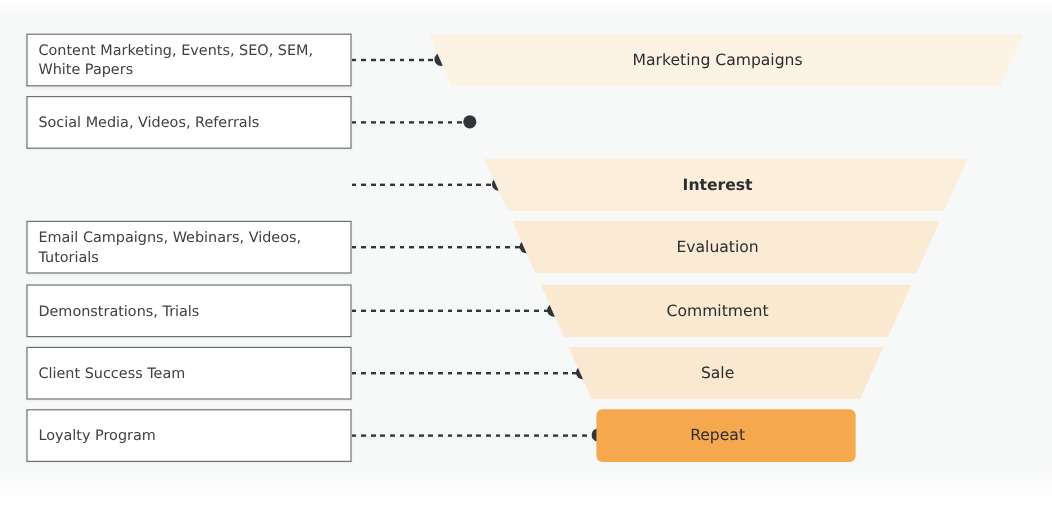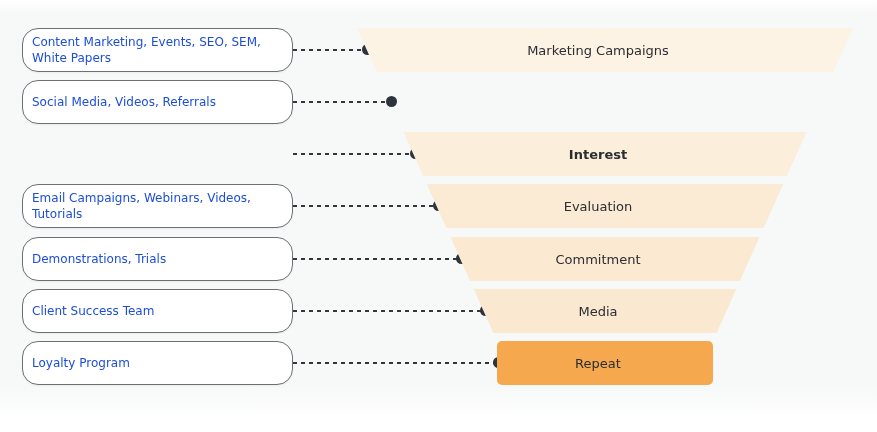--- a/index.html
+++ b/index.html
@@ -5,23 +5,23 @@
   html,body{margin:0;padding:0;}
   .canvas{
     position:relative;
     width:877px;height:432px;
     background:linear-gradient(180deg,#ffffff 0px,#f7f8f8 14px,#f7f8f8 386px,#ffffff 418px);
     font-family:"DejaVu Sans","Liberation Sans",sans-serif;
     overflow:hidden;
   }
   .box{
     position:absolute;left:22px;width:271px;height:44px;
-    background:#ffffff;border:1px solid #6b7077;border-radius:16px;
+    background:#ffffff;border:1px solid #6b7077;border-radius:0;
     box-sizing:border-box;display:flex;align-items:center;
-    padding:0 9px;font-size:12px;line-height:16px;color:#1d4ed8;
+    padding:0 9px;font-size:12px;line-height:16px;color:#404040;
     box-shadow:0 1px 2px rgba(0,0,0,.05);
   }
   .line{
     position:absolute;left:293px;height:2px;
     background-image:repeating-linear-gradient(90deg,#33373d 0 4px,transparent 4px 8px);
   }
   .dot{
     position:absolute;width:11px;height:11px;border-radius:50%;background:#2f333a;
   }
   .stage{
@@ -90,21 +90,21 @@
   <div class="stage r4" style="background: rgb(251, 233, 210);">
       <span>Commitment</span>
     </div>
 
   <div class="box r5">
       <span>Client Success Team</span>
     </div>
   <div class="line r5"></div>
   <div class="dot r5"></div>
   <div class="stage r5" style="background: rgb(250, 232, 208);">
-      <span>Media</span>
+      <span>Sale</span>
     </div>
 
   <div class="box r6">
       <span>Loyalty Program</span>
     </div>
   <div class="line r6"></div>
   <div class="dot r6"></div>
   <div class="stage r6" style="background: rgb(246, 168, 79);">
       <span>Repeat</span>
     </div>

